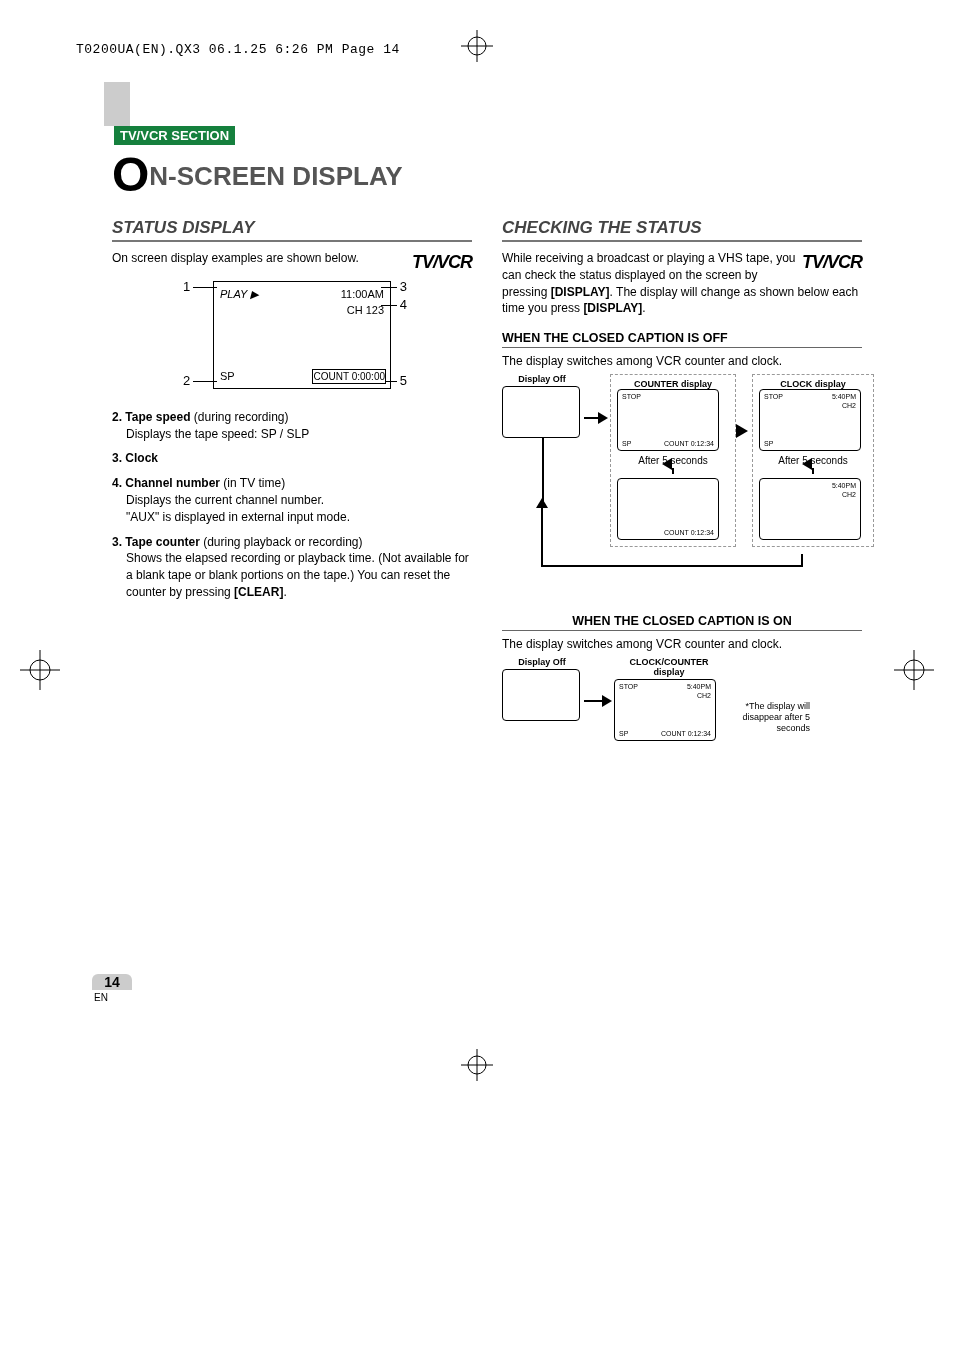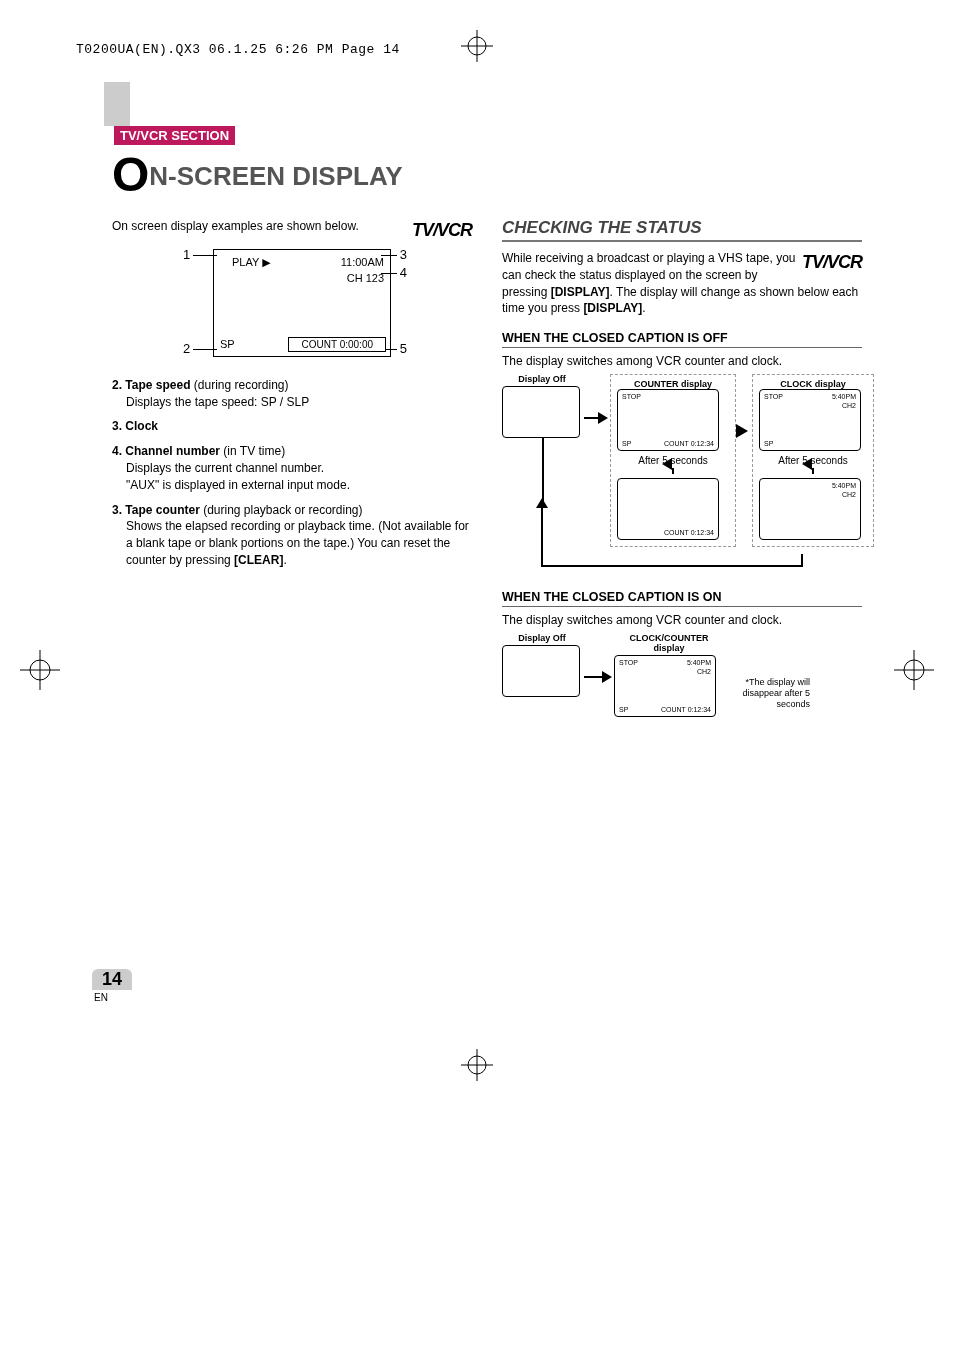--- a/index.html
+++ b/index.html
@@ -53,21 +53,21 @@
     background: #ccc;
   }
   .content {
     position: absolute;
     top: 126px;
     left: 112px;
     width: 760px;
   }
   .section-label {
     display: inline-block;
-    background: #be185d;
+    background: #15803d;
     color: #fff;
     font-weight: bold;
     font-size: 13px;
     padding: 2px 6px;
     margin-left: 2px;
   }
   .page-title {
     font-size: 26px;
     font-weight: bold;
     color: #555;
@@ -123,25 +123,25 @@
   }
   .osd-box {
     position: absolute;
     top: 4px;
     left: 36px;
     width: 176px;
     height: 106px;
     border: 1px solid #000;
     font-size: 11px;
   }
-  .osd-play { position:absolute; top:6px; left:18px; }
+  .osd-play { position:absolute; top:6px; left:6px;font-style:italic; }
   .osd-time { position:absolute; top:6px; right:6px; }
   .osd-ch   { position:absolute; top:22px; right:6px; }
   .osd-sp   { position:absolute; bottom:6px; left:6px; }
-  .osd-count-box { position:absolute; bottom:4px; right:4px; border:1px solid #000; padding:1px 12px; font-size:10px; }
+  .osd-count-box { position:absolute; bottom:4px; right:4px; border:1px solid #000; padding:1px 0; font-size:10px; }
   .callout-num { position:absolute; font-size:13px; }
   .callout-line { position:absolute; background:#000; height:1px; }
   .list-item { font-size:12px; line-height:1.4; margin-bottom:8px; }
   .list-item .lead { font-weight:bold; }
   .subhead {
     font-weight: bold;
     font-size: 12.5px;
     border-bottom: 1px solid #666;
     padding-bottom: 2px;
     margin-top: 14px;
@@ -174,21 +174,21 @@
     left:92px;
   }
   .page-num .tab {
     display:inline-block;
     background:#ccc;
     width:40px;
     text-align:center;
     border-top-left-radius:6px;
     border-top-right-radius:6px;
   }
-  .page-num .num { font-weight:bold; font-size:18px; }
+  .page-num .num { font-weight:bold; font-size:14px; }
   .page-num .en { font-size:10px; margin-left:2px; }
   .arrow-right-big {
     width:0; height:0;
     border-top:7px solid transparent;
     border-bottom:7px solid transparent;
     border-left:12px solid #000;
   }
   .note-star { font-size:9px; line-height:1.2; width:80px;text-align:right; }
 </style>
 </head>
@@ -231,20 +231,21 @@
 
   <div class="content">
     <span class="section-label">TV/VCR SECTION</span>
     <div class="page-title">
       <span class="big-o">O</span><span>N-SCREEN DISPLAY</span>
     </div>
 
     <div class="columns">
 
       <div class="col">
+        <div class="section-head">STATUS DISPLAY</div>
         <div class="intro">
           <span class="tvvcr-logo">TV/VCR</span>
           <span>On screen display examples are shown below.</span>
         </div>
 
         <div class="osd-diagram">
           <span class="callout-num" style="top:2px; left:6px;">1</span>
           <div class="callout-line" style="top:10px; left:16px; width:24px;"></div>
           <span class="callout-num" style="top:96px; left:6px;">2</span>
           <div class="callout-line" style="top:104px; left:16px; width:24px;"></div>
@@ -343,21 +344,21 @@
           </div>
 
           <svg style="position:absolute; top:0; left:0;" width="360" height="200">
             <polyline points="300,180 300,192 40,192 40,134" fill="none" stroke="#000" stroke-width="2"></polyline>
             <polygon points="34,134 46,134 40,124" fill="#000"></polygon>
             <polygon points="160,90 170,84 170,96" fill="#000"></polygon>
             <polygon points="300,90 310,84 310,96" fill="#000"></polygon>
           </svg>
         </div>
 
-        <div class="subhead" style="margin-top:16px;">WHEN THE CLOSED CAPTION IS ON</div>
+        <div class="subhead" style="margin-top:40px;text-align:center;">WHEN THE CLOSED CAPTION IS ON</div>
         <div style="font-size:12px;">The display switches among VCR counter and clock.</div>
 
         <div class="diagram-group" style="height:100px; margin-top:6px;">
           <div style="position:absolute; top:0; left:0; width:80px;">
             <div class="d-label">Display Off</div>
             <div style="border:1px solid #000; border-radius:4px; width:76px; height:50px; margin-top:2px;"></div>
           </div>
           <div style="position:absolute; top:36px; left:82px;">
             <svg width="28" height="16">
                 <line x1="0" y1="8" x2="18" y2="8" stroke="#000" stroke-width="2"></line>

